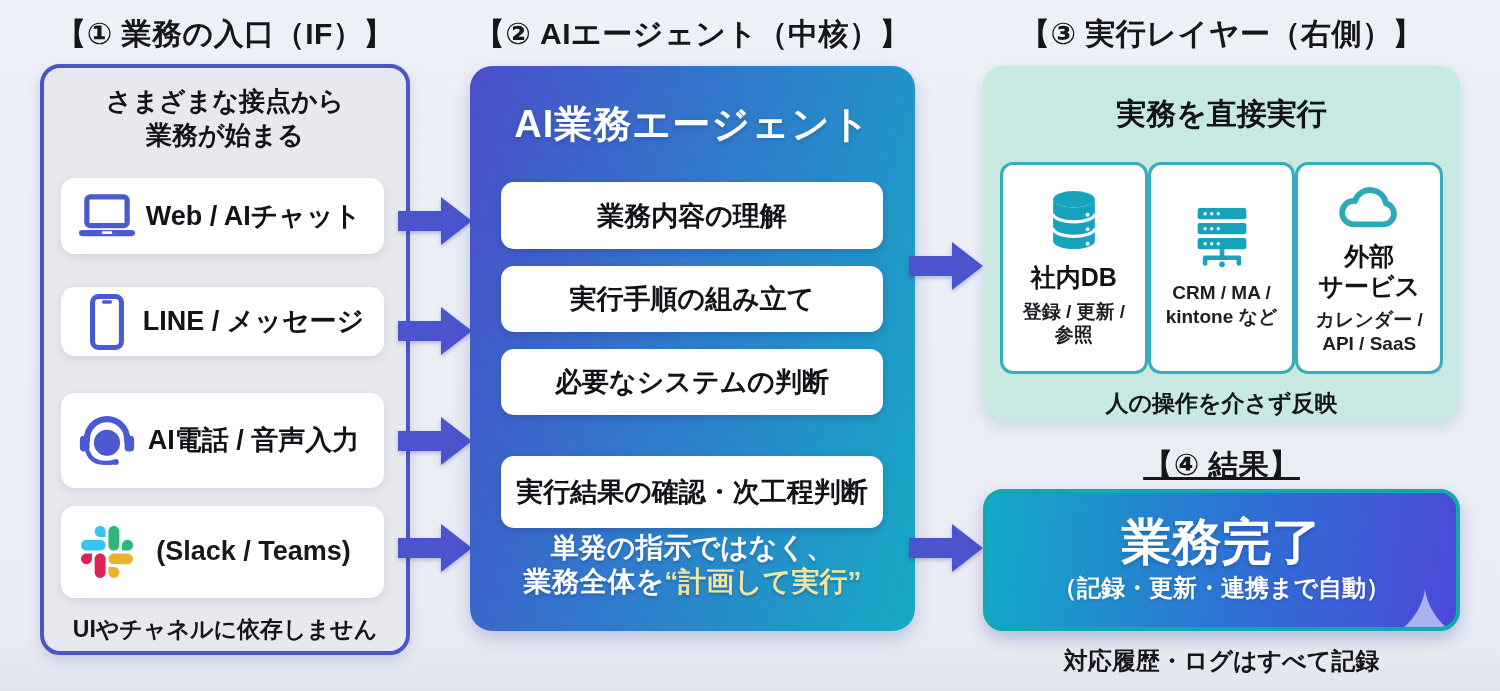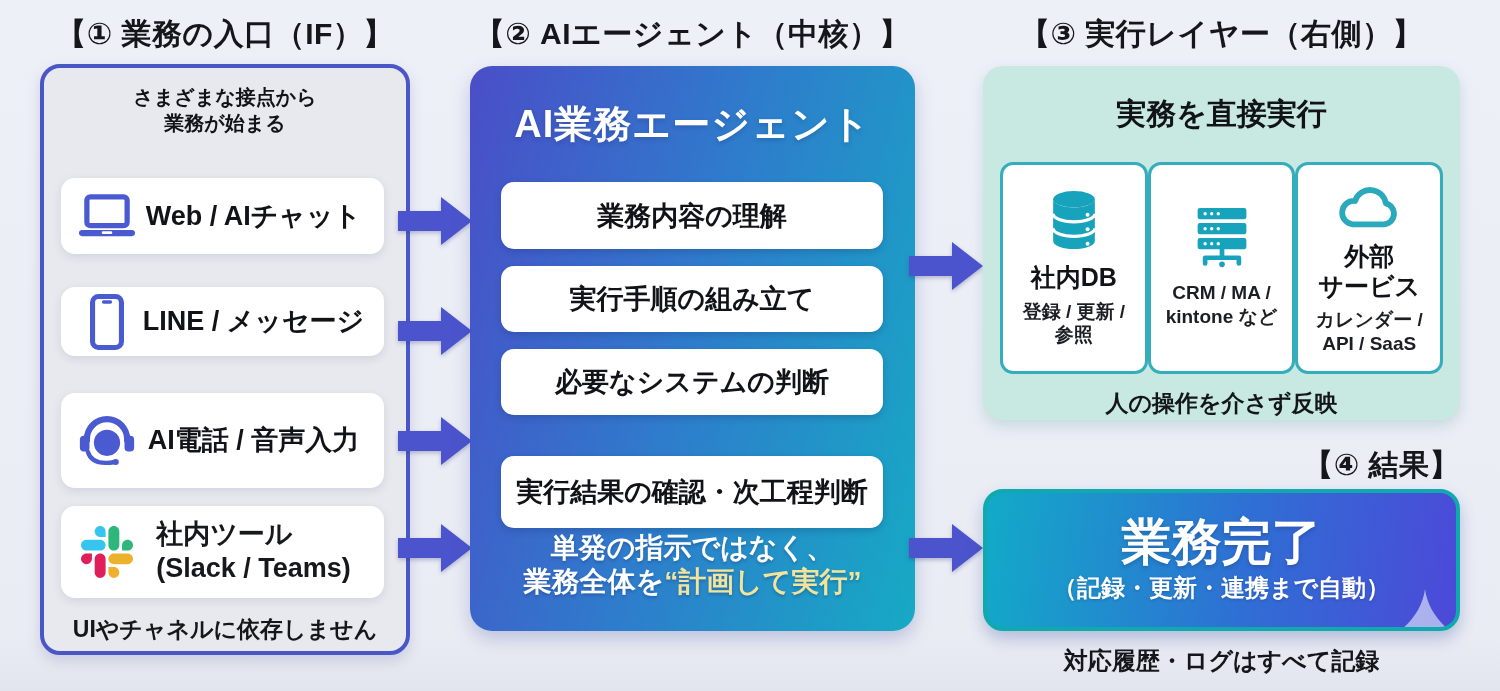--- a/index.html
+++ b/index.html
@@ -12,32 +12,32 @@
   }
   .stage { position:relative; width:1500px; height:691px; background:linear-gradient(180deg,#eef0f8 0%, #eaecf4 92%, #e3e5ee 100%); }
 
   .col-header {
     position:absolute; top:14px; text-align:center;
     font-size:30px; font-weight:800; letter-spacing:0.5px; color:#15161a;
   }
   .h1 { left:28px;  width:394px; }
   .h2 { left:455px; width:475px; }
   .h3 { left:975px; width:493px; }
-  .h4 { position:absolute; top:445px; left:983px; width:477px; text-align:right;
-        font-size:30px; font-weight:800; color:#15161a; }
+  .h4 { position:absolute; top:445px; left:983px; width:477px; text-align:center;
+        font-size:30px; font-weight:800; color:#15161a;text-decoration:underline; }
 
   
   .entry-panel {
     position:absolute; left:40px; top:64px; width:370px; height:591px;
     background:#e8e9ee; border:4px solid #4a56c8; border-radius:20px;
     box-shadow:0 6px 14px rgba(60,70,140,.18);
   }
   .entry-heading {
     position:absolute; left:40px; top:84px; width:370px; text-align:center;
-    font-size:20px; font-weight:800; line-height:1.32; color:#121318;
+    font-size:26px; font-weight:800; line-height:1.32; color:#121318;
   }
   .entry-item {
     position:absolute; left:61px; width:323px;
     background:#fff; border-radius:14px;
     box-shadow:0 3px 8px rgba(80,90,150,.15);
     display:flex; align-items:center; padding:0 16px 0 14px;
   }
   .entry-item .icon-wrap { width:64px; flex:0 0 64px; display:flex; align-items:center; justify-content:center; }
   .entry-item .item-label {
     flex:1; text-align:center; font-size:27px; font-weight:800; color:#121318; line-height:1.2;
@@ -181,21 +181,20 @@
         <path d="M45.2 25.8c-7.1 0-12.9-5.8-12.9-12.9S38.1 0 45.2 0s12.9 5.8 12.9 12.9v12.9H45.2z" fill="#36C5F0"></path>
         <path d="M45.2 32.3c7.1 0 12.9 5.8 12.9 12.9s-5.8 12.9-12.9 12.9H12.9C5.8 58.1 0 52.3 0 45.2s5.8-12.9 12.9-12.9h32.3z" fill="#36C5F0"></path>
         <path d="M97 45.2c0-7.1 5.8-12.9 12.9-12.9s12.9 5.8 12.9 12.9-5.8 12.9-12.9 12.9H97V45.2z" fill="#2EB67D"></path>
         <path d="M90.5 45.2c0 7.1-5.8 12.9-12.9 12.9s-12.9-5.8-12.9-12.9V12.9C64.7 5.8 70.5 0 77.6 0s12.9 5.8 12.9 12.9v32.3z" fill="#2EB67D"></path>
         <path d="M77.6 97c7.1 0 12.9 5.8 12.9 12.9s-5.8 12.9-12.9 12.9-12.9-5.8-12.9-12.9V97h12.9z" fill="#ECB22E"></path>
         <path d="M77.6 90.5c-7.1 0-12.9-5.8-12.9-12.9s5.8-12.9 12.9-12.9h32.3c7.1 0 12.9 5.8 12.9 12.9s-5.8 12.9-12.9 12.9H77.6z" fill="#ECB22E"></path>
       </svg>
     </span>
     <span class="item-label-two">
       <span class="lines">
-        <div>社内ツール</div>
         <div>(Slack / Teams)</div>
       </span>
     </span>
   </div>
 
   <div class="entry-footer">UIやチャネルに依存しません</div>
 
   <svg class="flow-arrow" style="left:398px;top:197px;" width="74" height="48" viewBox="0 0 74 48">
       <polygon points="0,14 43,14 43,0 74,24 43,48 43,34 0,34" fill="#4b54cd"></polygon>
     </svg>

